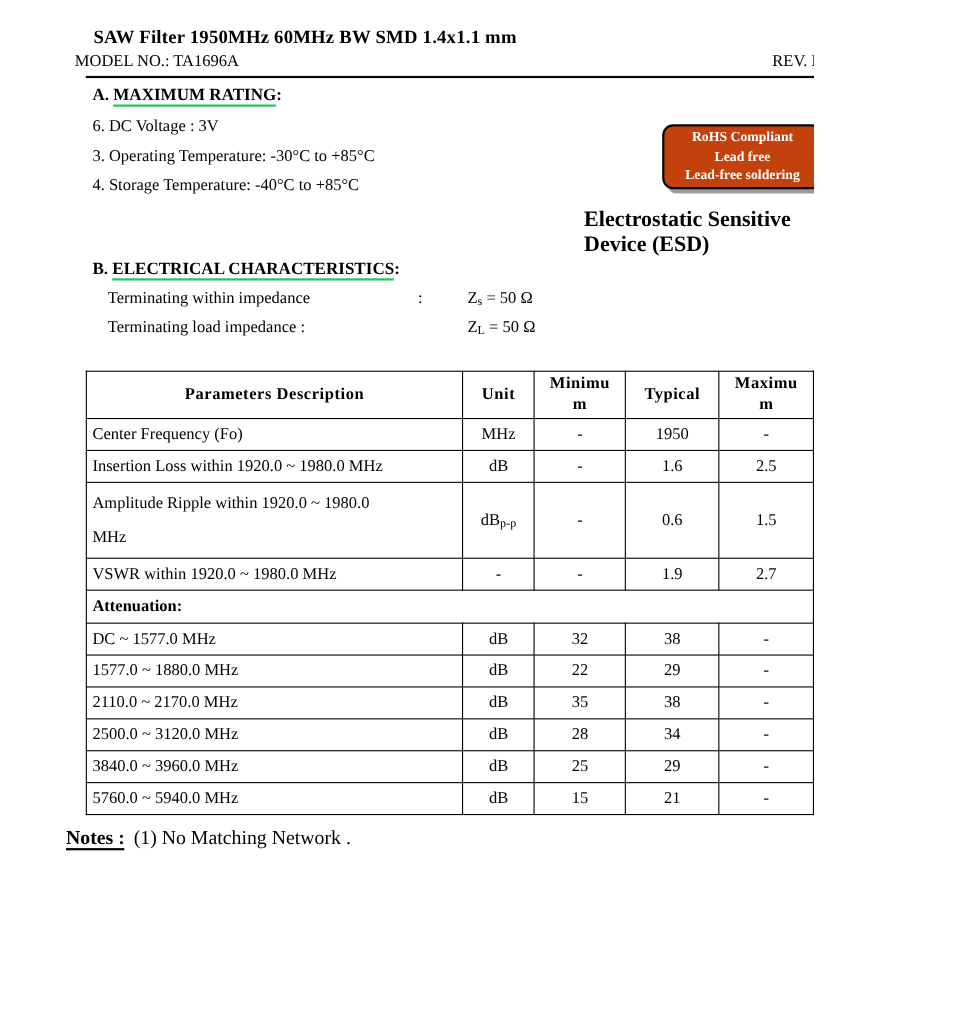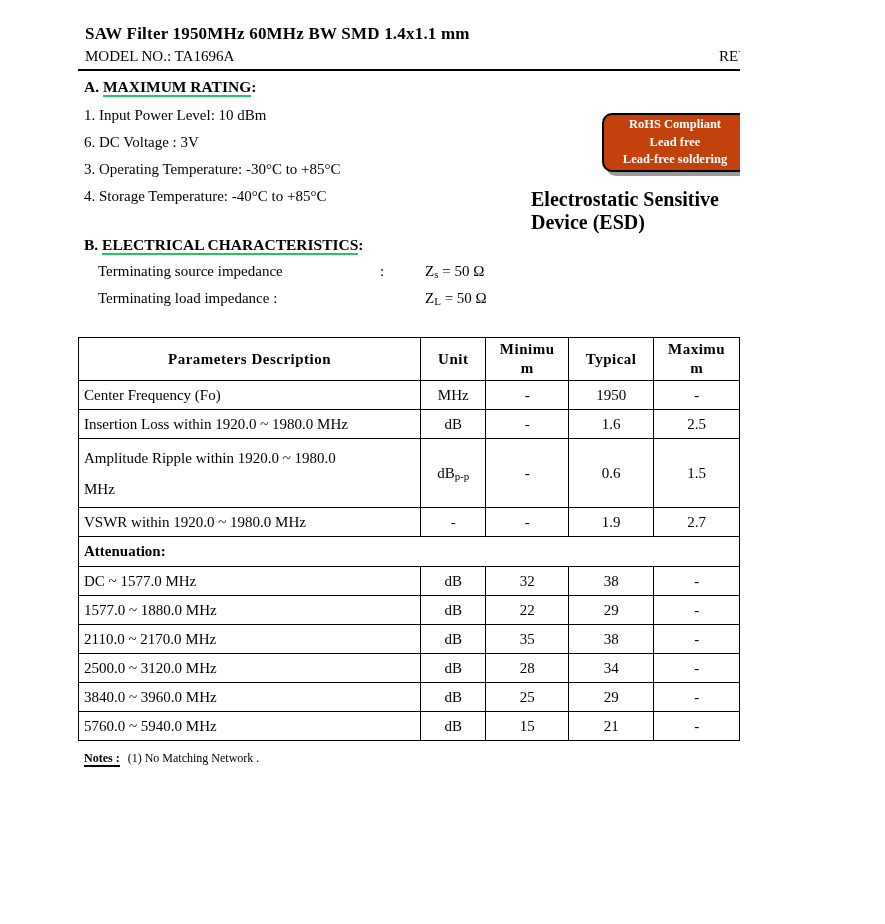--- a/index.html
+++ b/index.html
@@ -1,21 +1,21 @@
 <!DOCTYPE html>
 <html><head>
 <meta charset="utf-8">
 <style>
   html,body { margin:0; padding:0; background:#fff; }
   .page {
     position:relative; width:740px; height:924px; background:#ffffff;
     font-family:"Liberation Serif", serif; color:#000; overflow:hidden;
   }
   .title { position:absolute; left:85px; top:24px; font-size:17px; font-weight:bold; letter-spacing:.2px; }
-  .subhead { position:absolute; left:85px; top:48px; width:753px; display:flex; justify-content:space-between; font-size:15px; }
+  .subhead { position:absolute; left:68px; top:48px; width:753px; display:flex; justify-content:space-between; font-size:15px; }
   .rev { margin-right:35px; }
   .rule { position:absolute; left:78px; top:69px; width:753px; height:2px; background:#000; }
 
   .u { border-bottom:2px solid #22c55e; padding-bottom:0px; }
   .section-heading { font-weight:bold; font-size:15.5px; }
 
   .section-a { position:absolute; left:84px; top:78px; font-size:15px; }
   .section-a .section-heading { margin-bottom:10px; }
   .rating-item { height:27px; line-height:18px; }
 
@@ -37,57 +37,56 @@
   .dtable { position:absolute; left:78px; top:337px; border-collapse:collapse; font-size:15px; table-layout:fixed; }
   .dtable th, .dtable td { border:1px solid #000; padding:0; }
   .dtable th { font-weight:bold; height:42px; text-align:center; vertical-align:middle; white-space:pre-line; line-height:19px; letter-spacing:.5px; }
   .dtable td { height:28px; vertical-align:middle; }
   .dtable td.param { text-align:left; padding-left:5px;margin-left:24px; }
   .dtable td.c { text-align:center; }
   .dtable tr.tall td { height:60px; }
   .dtable tr.tall td.param { white-space:pre-line; line-height:31px; padding-top:4px; padding-bottom:2px; }
   .dtable td.section-cell { font-weight:bold; padding-left:5px; height:29px; }
 
-  .notes { position:absolute; left:84px; top:751px; font-size:12px; }
+  .notes { position:absolute; left:60px; top:751px; font-size:18px; }
   .notes-label { font-weight:bold; border-bottom:2px solid #000; }
   .notes-text { margin-left:8px; }
 </style>
 </head>
 <body>
 
 <div class="page">
 
   <div class="title">SAW Filter 1950MHz 60MHz BW SMD 1.4x1.1 mm</div>
 
   <div class="subhead">
     <span>MODEL NO.: TA1696A</span>
     <span class="rev">REV. NO.:1.0</span>
   </div>
   <div class="rule"></div>
 
   <div class="section-a">
     <div class="section-heading"><span>A. </span><span class="u">MAXIMUM RATING</span><span>:</span></div>
-    <div class="rating-item">1. Input Power Level: 10 dBm</div>
     <div class="rating-item">6. DC Voltage : 3V</div>
     <div class="rating-item">3. Operating Temperature: -30°C to +85°C</div>
     <div class="rating-item">4. Storage Temperature: -40°C to +85°C</div>
   </div>
 
   <div class="badge" style="background: #c2410c; box-shadow: rgb(154, 154, 154) 4px 4px 0px; color: rgb(255, 255, 255);">
     <div>RoHS Compliant</div>
     <div>Lead free</div>
     <div>Lead-free soldering</div>
   </div>
 
   <div class="esd">Electrostatic Sensitive Device (ESD)</div>
 
   <div class="section-b">
     <div class="section-heading"><span>B. </span><span class="u">ELECTRICAL CHARACTERISTICS</span><span>:</span></div>
     <div class="imp-line">
-      <span>Terminating source impedance</span>
+      <span>Terminating within impedance</span>
       <span class="imp-colon">:</span>
       <span class="imp-value"><span>Z</span><span class="sub">s</span><span> = 50 Ω</span></span>
     </div>
     <div class="imp-line">
       <span>Terminating load impedance :</span>
       <span class="imp-value"><span>Z</span><span class="sub">L</span><span> = 50 Ω</span></span>
     </div>
   </div>
 
   <table class="dtable">

